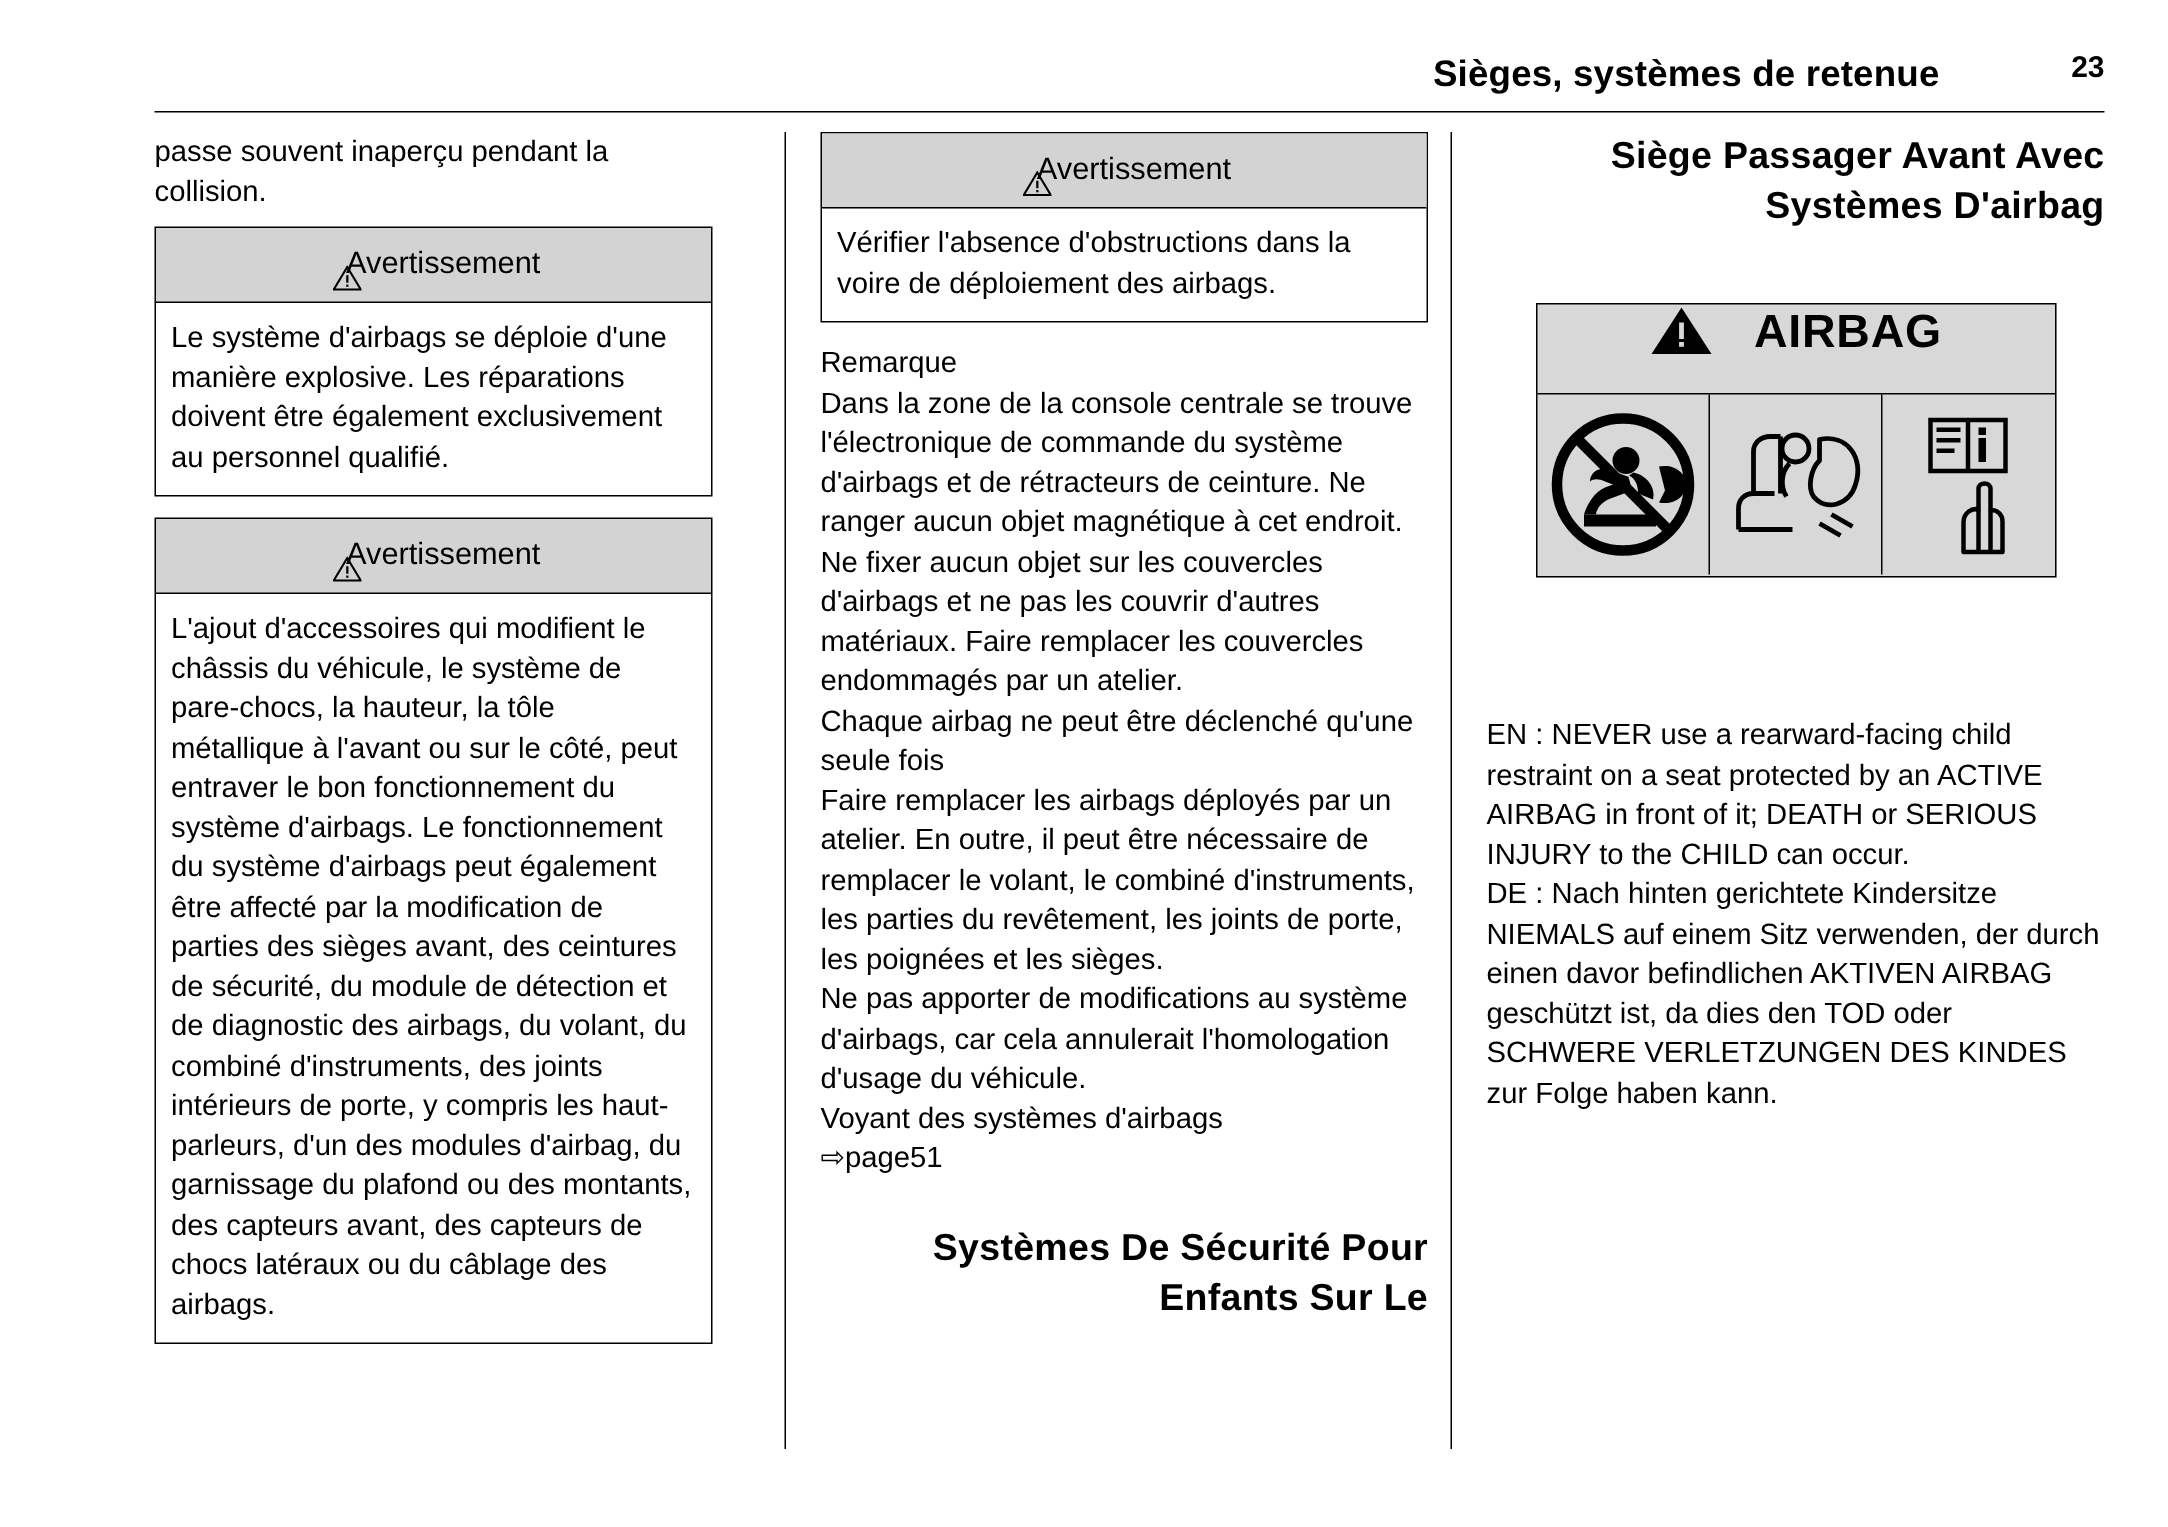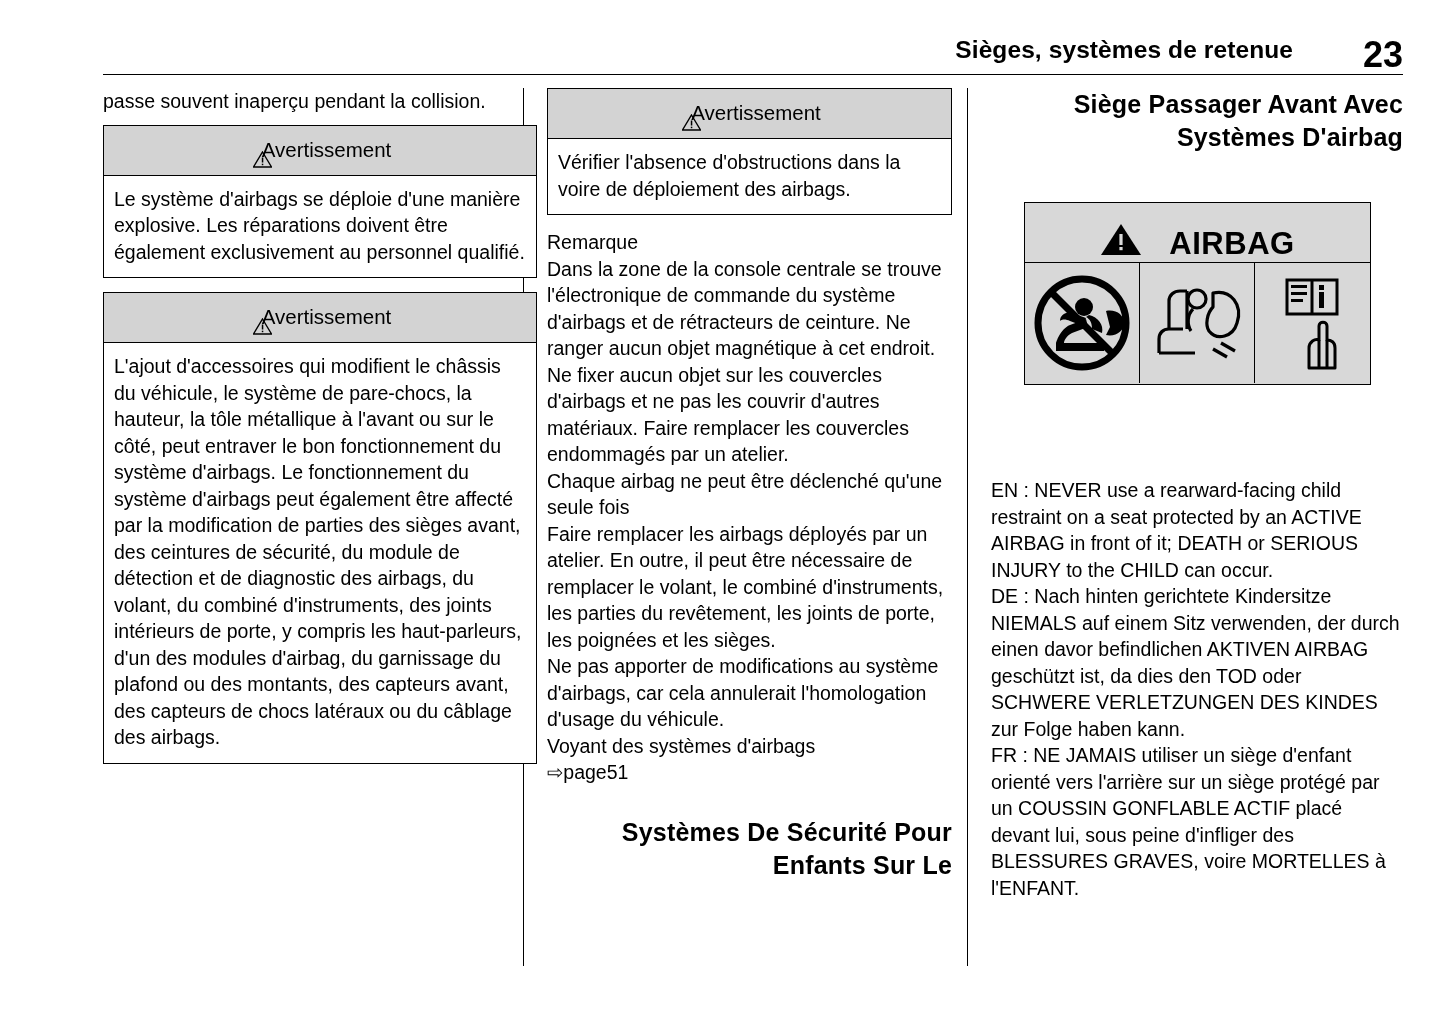--- a/index.html
+++ b/index.html
@@ -37,38 +37,38 @@
     font-size: 24.5px;
     font-weight: bold;
     white-space: nowrap;
     letter-spacing: 0.1px;
     text-align: right;
   }
   .header-page {
     position: absolute;
     right: 0;
     top: -2px;
-    font-size: 36px;
+    font-size: 20px;
     font-weight: bold;
   }
   .header-rule {
     position: absolute;
     left: 0;
     top: 38px;
     width: 1300px;
     height: 1px;
     background: #000;
   }
 
   
   .col {
     position: absolute;
     top: 88px;
   }
-  .col1 { left: 103px;  width: 434px; }
+  .col1 { left: 103px;  width: 372px; }
   .col2 { left: 547px;  width: 405px; }
   .col3 { left: 991px;  width: 412px; }
 
   .col-div {
     position: absolute;
     top: 88px;
     width: 1px;
     height: 878px;
     background: #000;
   }
@@ -133,21 +133,21 @@
     width: 347px;
     height: 183px;
     border: 1.5px solid #000;
     background: #d8d8d8;
     position: relative;
     box-sizing: border-box;
   }
   .airbag-top {
     height: 60px;
     display: flex;
-    align-items: flex-end;
+    align-items: flex-start;
     justify-content: center;
     gap: 26px;
     border-bottom: 1.5px solid #000;
     box-sizing: border-box;
   }
   .airbag-word {
     font-size: 31px;
     font-weight: bold;
     letter-spacing: 0.5px;
   }
@@ -325,17 +325,16 @@
               <path d="M58 72 L58 100"></path>
             </g>
           </svg>
         </div>
       </div>
     </div>
 
     <div class="notice">
       <p class="body">EN : NEVER use a rearward-facing child restraint on a seat protected by an ACTIVE AIRBAG in front of it; DEATH or SERIOUS INJURY to the CHILD can occur.</p>
       <p class="body">DE : Nach hinten gerichtete Kindersitze NIEMALS auf einem Sitz verwenden, der durch einen davor befindlichen AKTIVEN AIRBAG geschützt ist, da dies den TOD oder SCHWERE VERLETZUNGEN DES KINDES zur Folge haben kann.</p>
-      <p class="body">FR : NE JAMAIS utiliser un siège d'enfant orienté vers l'arrière sur un siège protégé par un COUSSIN GONFLABLE ACTIF placé devant lui, sous peine d'infliger des BLESSURES GRAVES, voire MORTELLES à l'ENFANT.</p>
     </div>
   </div>
 
 </div>
 
 </body></html>

